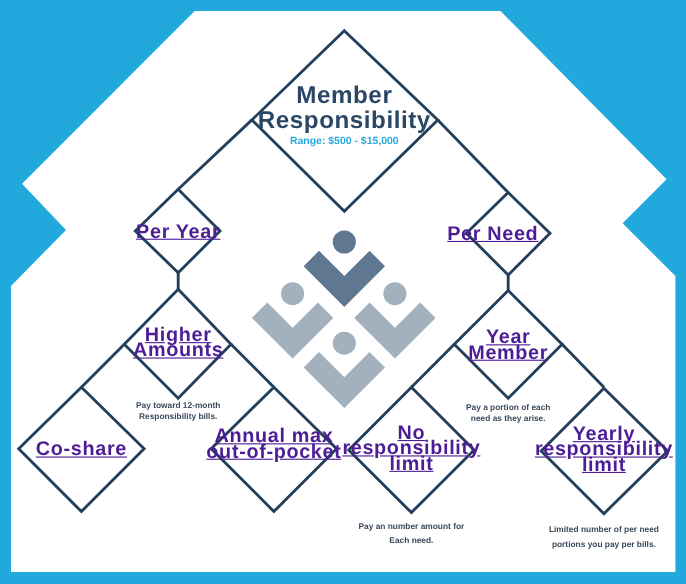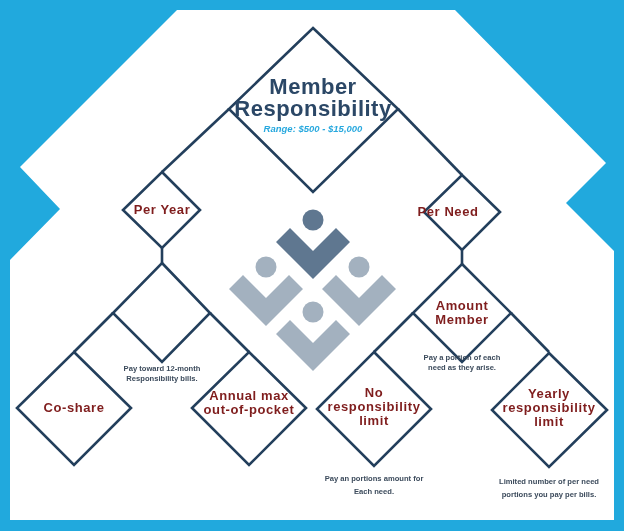--- a/index.html
+++ b/index.html
@@ -1,21 +1,21 @@
 <!DOCTYPE html>
 <html><head>
   <meta charset="utf-8">
   <style>
     html, body { margin: 0; padding: 0; }
     body { width: 624px; height: 531px; background: #21a9dd; position: relative; overflow: hidden; font-family: "Liberation Sans", sans-serif; }
     #stage { position: absolute; left: 0; top: 0; width: 624px; height: 531px; }
     .lbl { position: absolute; text-align: center; font-weight: bold; transform: translate(-50%, -50%); white-space: nowrap; }
     .title { color: #2b4766; font-size: 22px; line-height: 22px; letter-spacing: 0.5px; }
-    .range { color: #27a8de; font-size: 9.5px; font-style: italic; }
-    .node { color: #7f1d1d; font-size: 13px; line-height: 14px; letter-spacing: 0.6px; }
+    .range { color: #27a8de; font-size: 9.5px; }
+    .node { color: #4c1d95; font-size: 18px; line-height: 14px; letter-spacing: 0.6px; text-decoration: underline; }
     .desc { color: #3c4b5c; font-size: 7.6px; line-height: 10px; }
     .desc2 { line-height: 13px; }
   </style>
 </head>
 <body>
 
 <div id="stage">
   <svg width="624" height="531" viewBox="0 0 624 531" style="position:absolute;left:0;top:0">
 
     <polygon fill="#ffffff" points="177,10 455,10 606,163 566,203 614,251 614,520 10,520 10,260 60,209 20,167"></polygon>
@@ -56,51 +56,55 @@
     </g>
   </svg>
 
   <div class="lbl title" style="left:313px;top:98px">
     <div>Member</div>
     <div>Responsibility</div>
   </div>
   <div class="lbl range" style="left:313px;top:128px">Range: $500 - $15,000</div>
 
   <div class="lbl node" style="left:162px;top:210px">Per Year</div>
+  <div class="lbl node" style="left:162px;top:311px">
+    <div>Higher</div>
+    <div>Amounts</div>
+  </div>
   <div class="lbl desc" style="left:162px;top:374px">
     <div>Pay toward 12-month</div>
     <div>Responsibility bills.</div>
   </div>
 
   <div class="lbl node" style="left:74px;top:408px">Co-share</div>
 
   <div class="lbl node" style="left:249px;top:403px">
     <div>Annual max</div>
     <div>out-of-pocket</div>
   </div>
   <div class="lbl desc desc2" style="left:249px;top:485px">
   </div>
 
   <div class="lbl node" style="left:448px;top:212px">Per Need</div>
   <div class="lbl node" style="left:462px;top:313px">
-    <div>Amount</div>
+    <div>Year</div>
     <div>Member</div>
   </div>
-  <div class="lbl desc" style="left:462px;top:363px">
+  <div class="lbl desc" style="left:462px;top:376px">
     <div>Pay a portion of each</div>
     <div>need as they arise.</div>
   </div>
 
   <div class="lbl node" style="left:374px;top:407px">
     <div>No</div>
     <div>responsibility</div>
     <div>limit</div>
   </div>
   <div class="lbl desc desc2" style="left:374px;top:485px">
-    <div>Pay an portions amount for</div>
+    <div>Pay an number amount for</div>
     <div>Each need.</div>
   </div>
 
   <div class="lbl node" style="left:549px;top:408px">
     <div>Yearly</div>
     <div>responsibility</div>
     <div>limit</div>
   </div>
   <div class="lbl desc desc2" style="left:549px;top:488px">
     <div>Limited number of per need</div>

